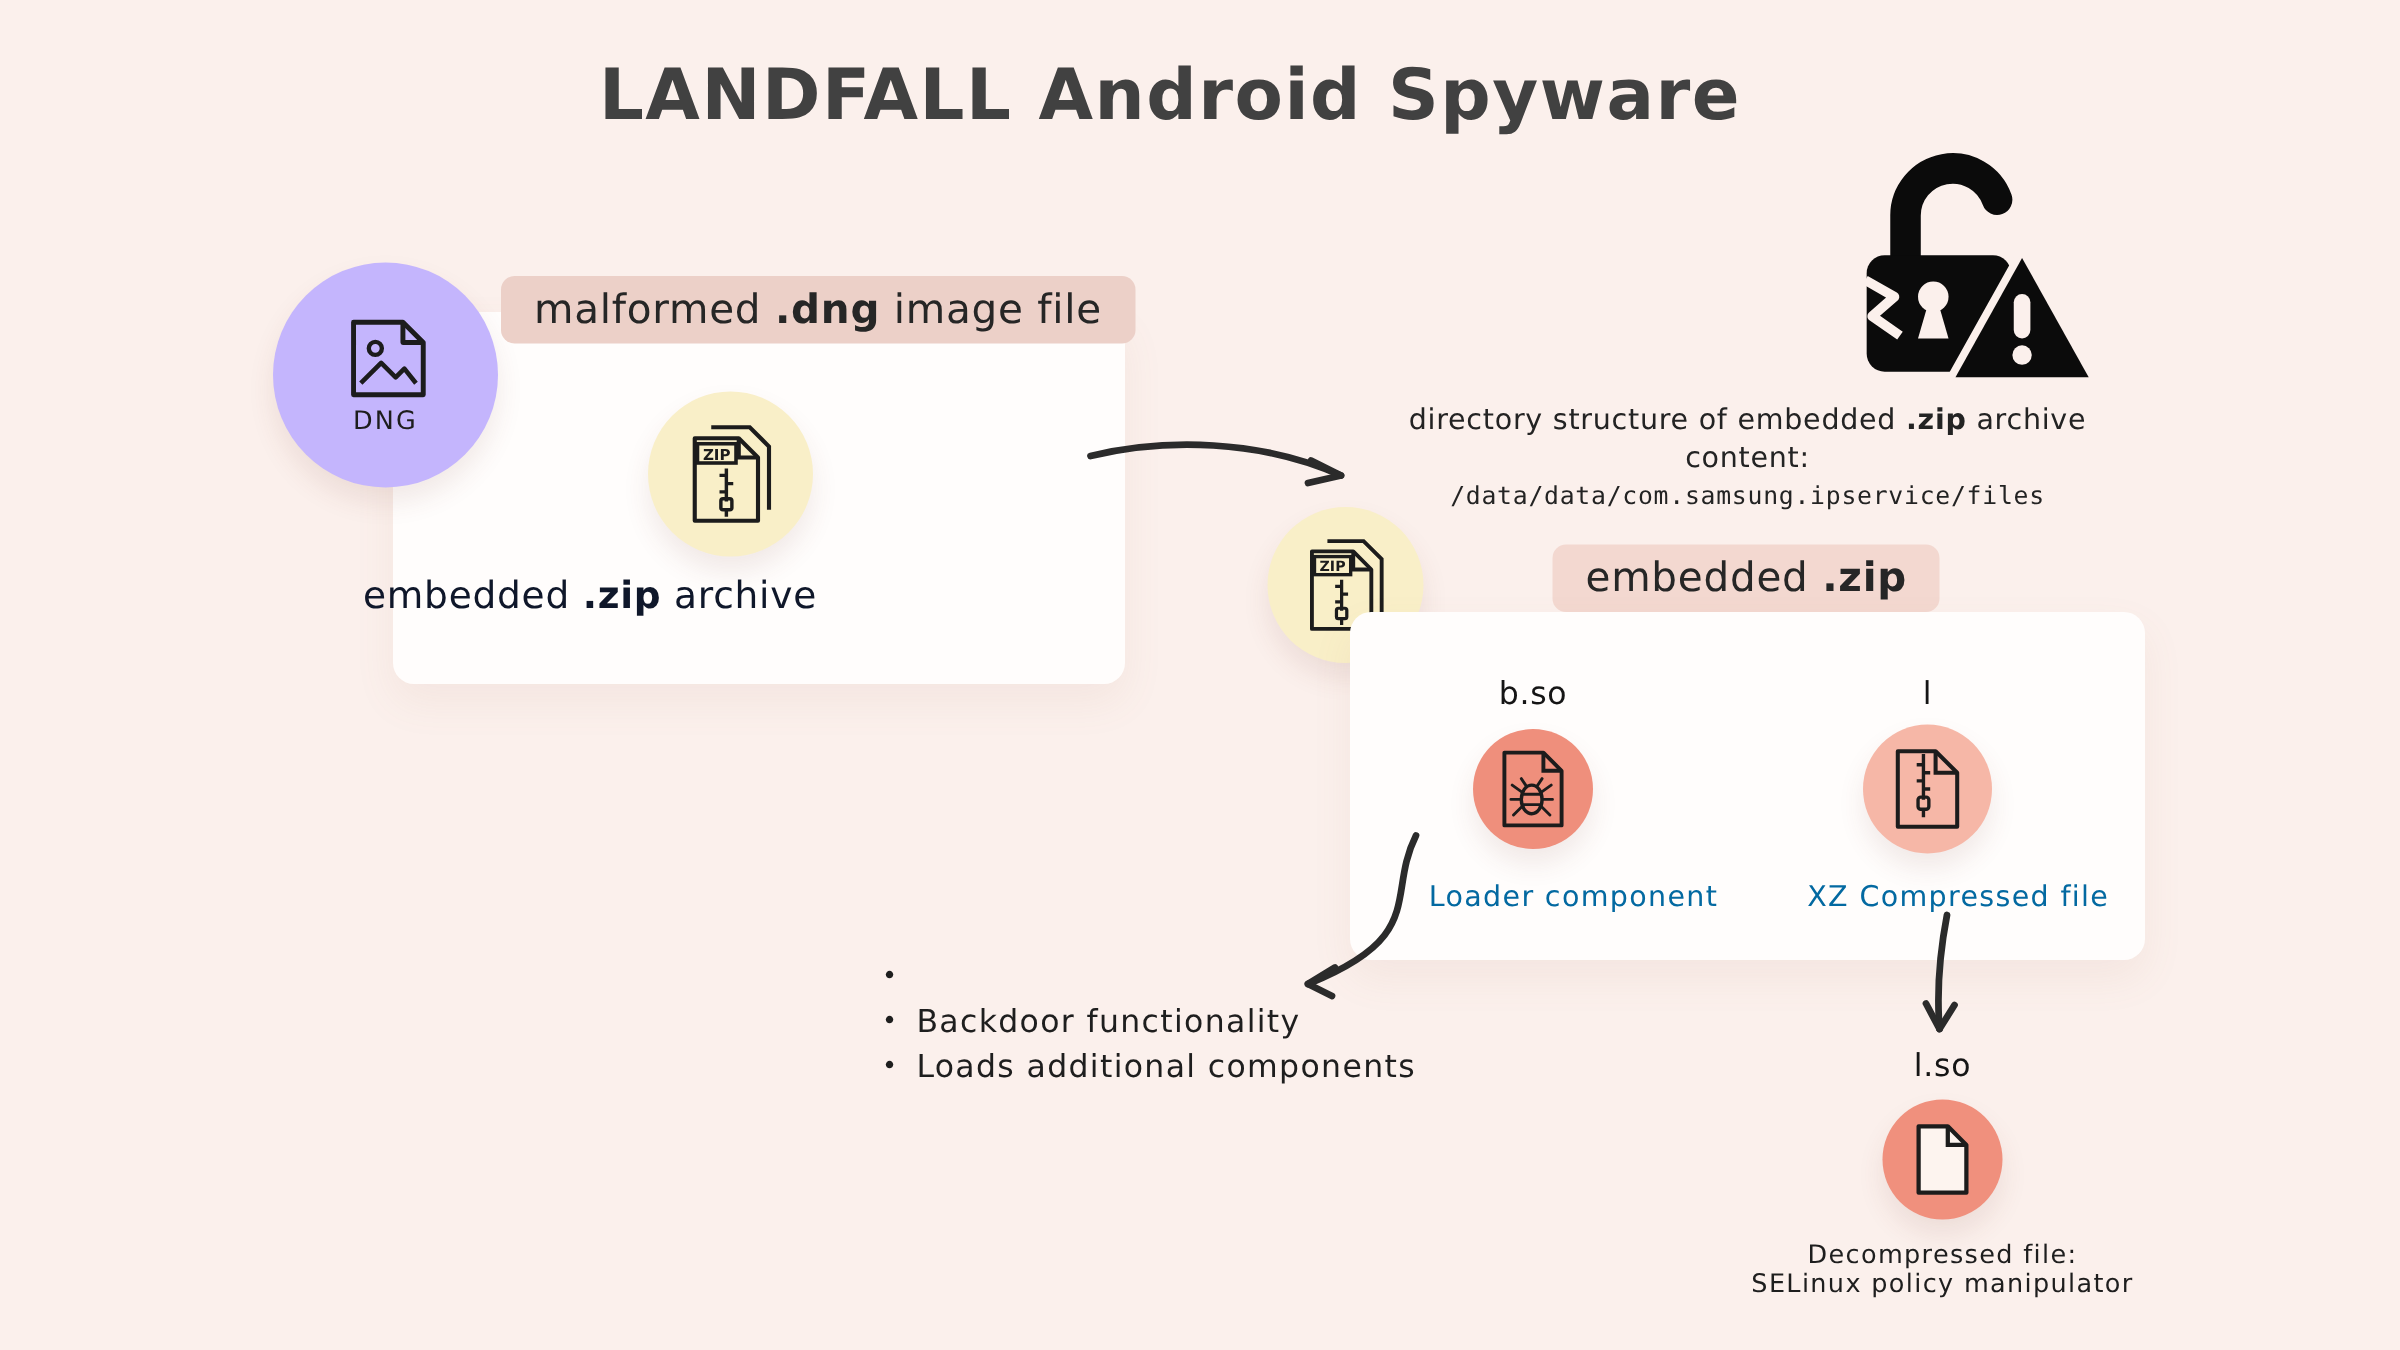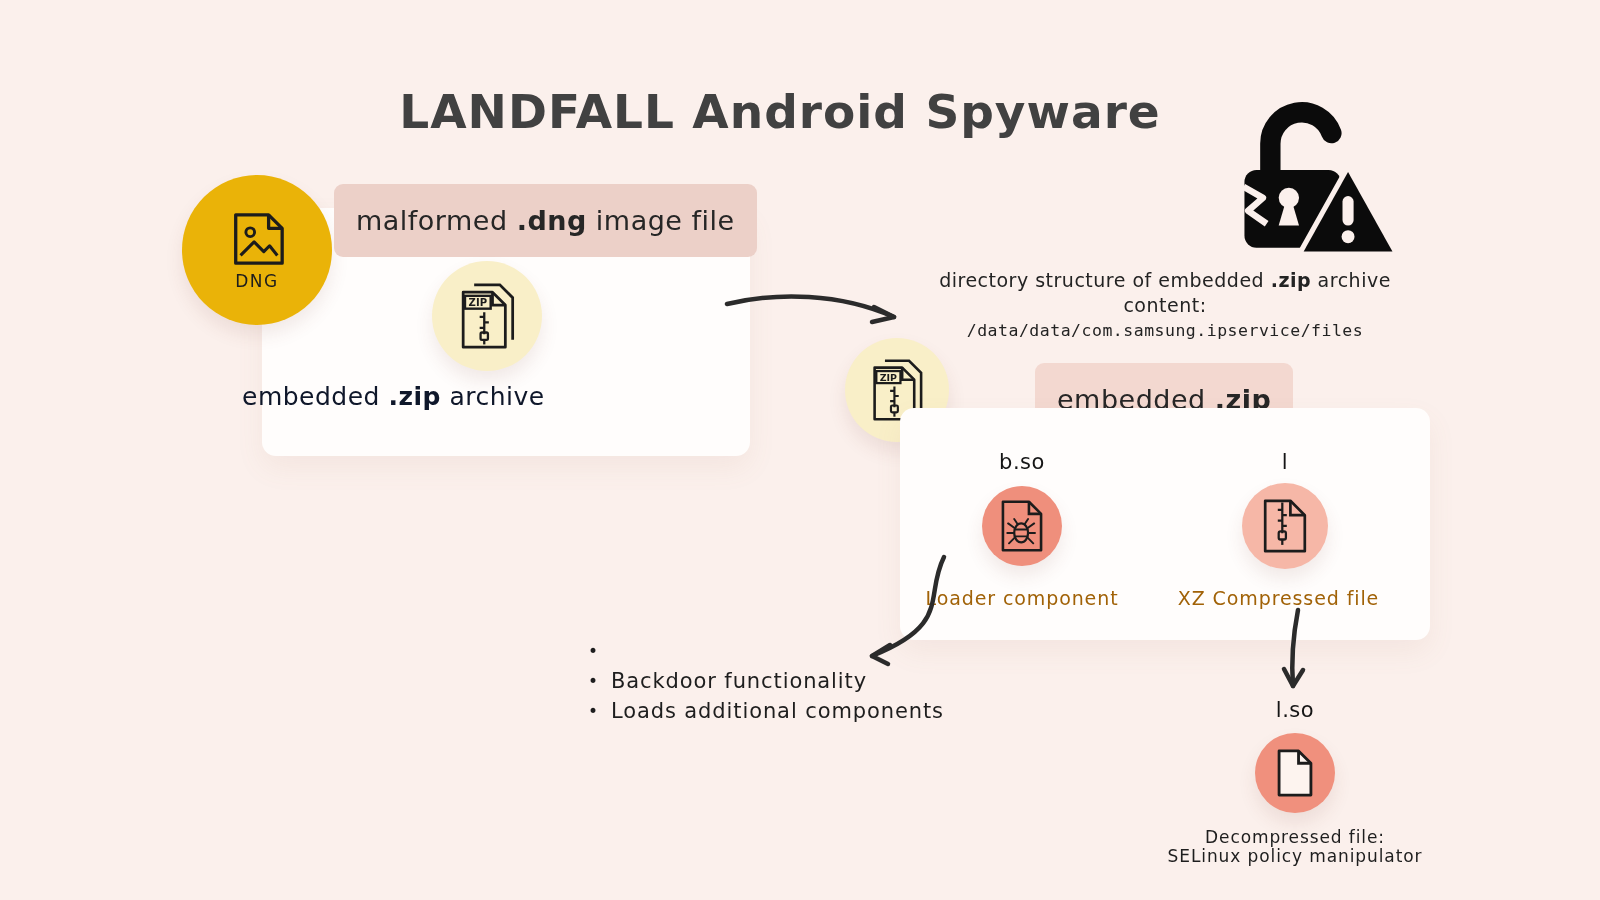--- a/index.html
+++ b/index.html
@@ -10,46 +10,46 @@
   }
   .canvas {
     position:relative; width:1600px; height:900px;
     background:#fbf0ec; overflow:hidden;
     font-family:"DejaVu Sans", sans-serif;
   }
   .abs { position:absolute; }
 
   .title {
     left:0; top:36px; width:1560px; text-align:center;
-    font-size:47px; font-weight:bold; color:#414141; letter-spacing:1px;margin-top:48px;
+    font-size:47px; font-weight:bold; color:#414141; letter-spacing:1px;
   }
 
   .card {
     background:#fffdfc; border-radius:14px;
     box-shadow:0 12px 28px rgba(170,110,95,0.08);
   }
   .card1 { left:262px; top:208px; width:488px; height:248px; }
   .card2 { left:900px; top:408px; width:530px; height:232px; }
 
   .circle {
     border-radius:50%;
     display:flex; flex-direction:column; align-items:center; justify-content:center;
     box-shadow:0 10px 18px rgba(120,60,50,0.10);
   }
-  .dng-circle   { left:182px;  top:175px; width:150px; height:150px; background:#eab308; }
+  .dng-circle   { left:182px;  top:175px; width:150px; height:150px; background:#c4b5fd; }
   .zip-circle-1 { left:432px;  top:261px; width:110px; height:110px; background:#f9efc8; }
   .zip-circle-2 { left:845px;  top:338px; width:104px; height:104px; background:#f9efc8; }
   .loader-circle{ left:982px;  top:486px; width:80px;  height:80px;  background:#ef8f7c; }
   .xz-circle    { left:1242px; top:483px; width:86px;  height:86px;  background:#f6b7a7; }
   .lso-circle   { left:1255px; top:733px; width:80px;  height:80px;  background:#f0907d; }
 
   .dng-text { font-size:17px; letter-spacing:1.5px; color:#1d1d1d; margin-top:2px; }
 
   .pill {
-    background:#ecd0c8; border-radius:9px; padding:21px 22px;
+    background:#ecd0c8; border-radius:9px; padding:7px 22px;
     font-size:27px; color:#262626; letter-spacing:0.5px; white-space:nowrap;
   }
   .pill b { font-weight:bold; }
   .malformed-pill { left:334px; top:184px; }
   .embedded-zip-pill { left:1035px; top:363px; background:#f3d8d0; }
 
   .card1-caption {
     left:242px; top:382px; width:488px; text-align:left;
     font-size:25px; color:#0f172a; letter-spacing:0.5px;
   }
@@ -61,21 +61,21 @@
   .dir-path {
     font-family:"DejaVu Sans Mono", monospace;
     font-size:16.5px; letter-spacing:0.5px; color:#232323;
   }
 
   .filename { font-weight:normal; font-size:21px; color:#151515; text-align:center; letter-spacing:0.5px; }
   .bso-label { left:982px;  top:450px; width:80px; }
   .l-label   { left:1242px; top:450px; width:86px; }
   .lso-label { left:1255px; top:698px; width:80px; }
 
-  .caption { font-size:19px; color:#a16207; letter-spacing:0.9px; text-align:center; }
+  .caption { font-size:19px; color:#0369a1; letter-spacing:0.9px; text-align:center;margin-left:27px; }
   .loader-caption { left:922px;  top:587px; width:200px; }
   .xz-caption     { left:1166px; top:587px; width:225px;text-align:center; }
 
   .bullets { left:588px; top:636px; }
   .bullet-row {
     display:flex; align-items:flex-start; gap:12px;
     font-size:21px; color:#1e1e1e; letter-spacing:0.9px; line-height:30px;
   }
   .bullet-row .marker { font-size:17px; line-height:30px; }
 

